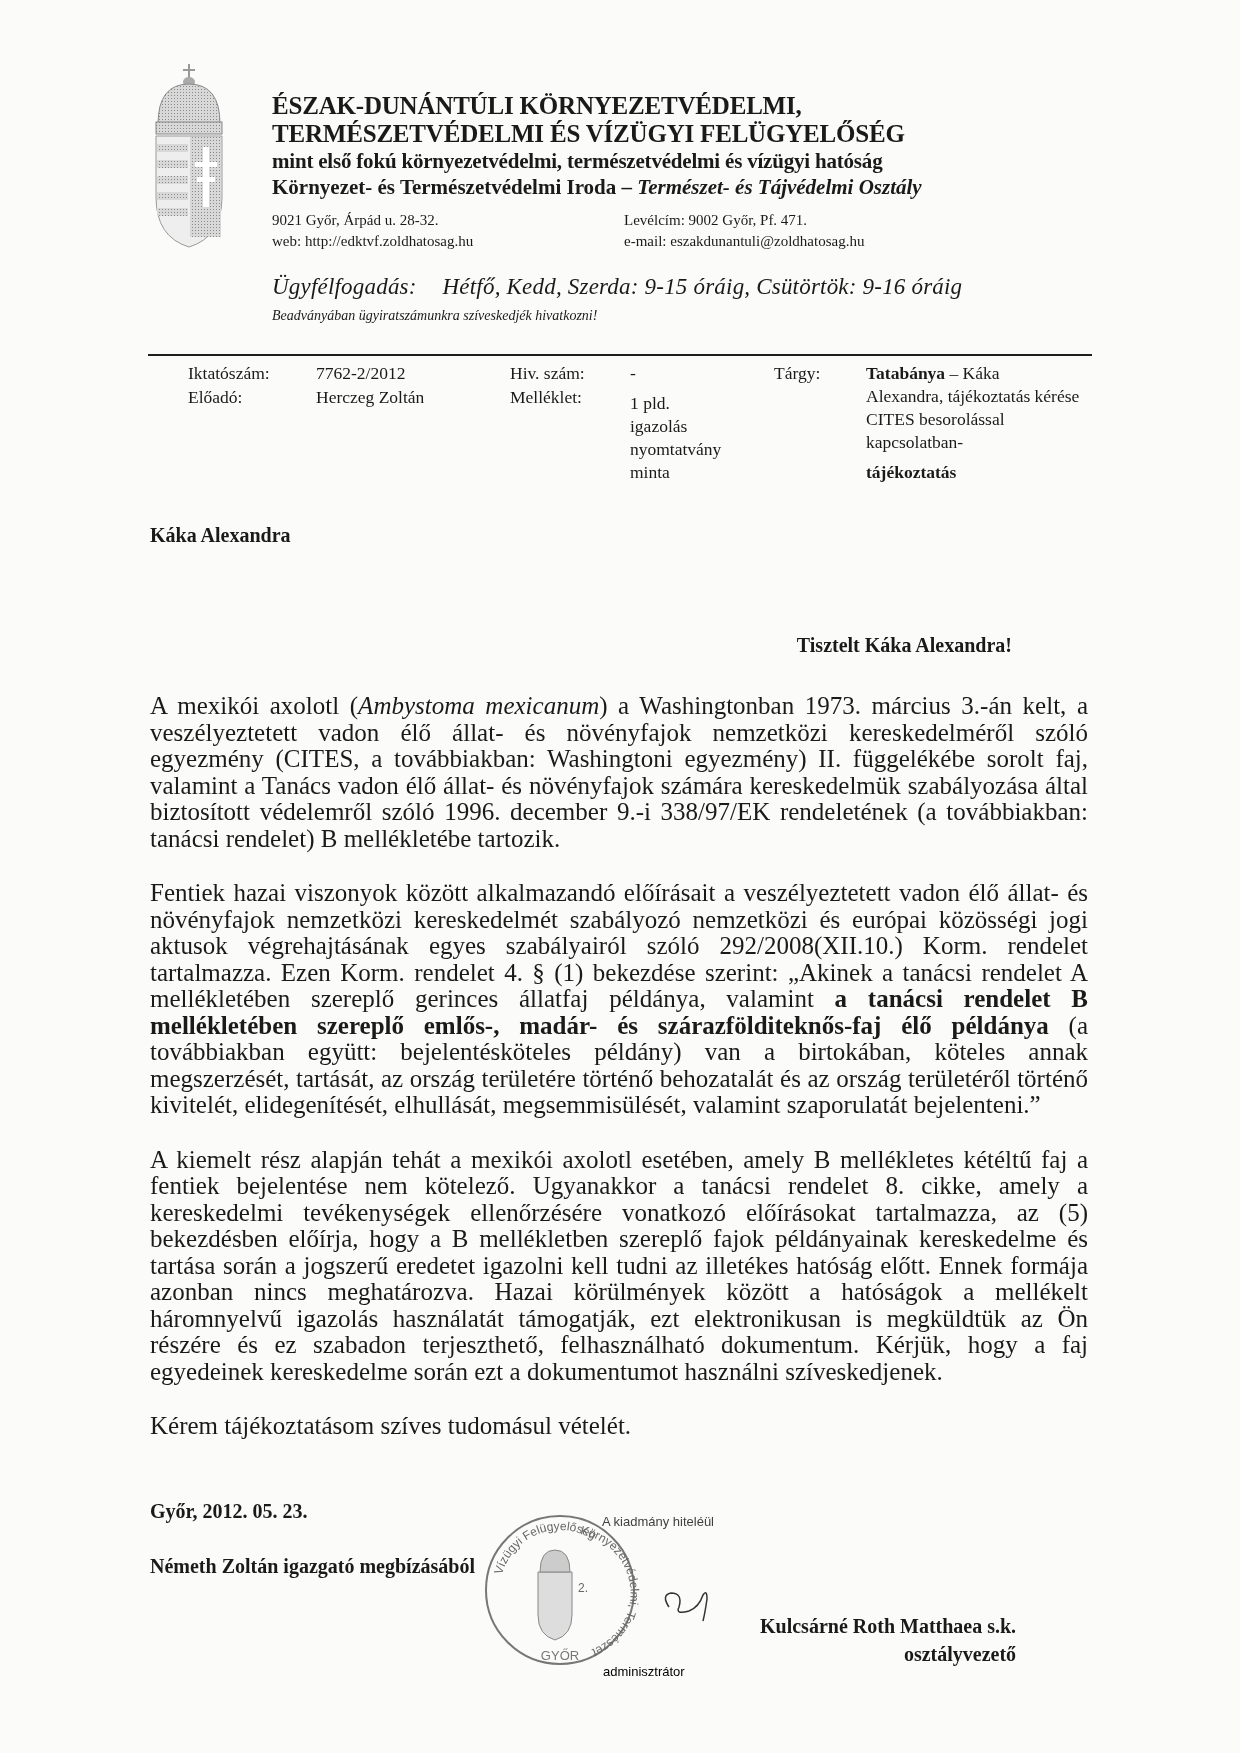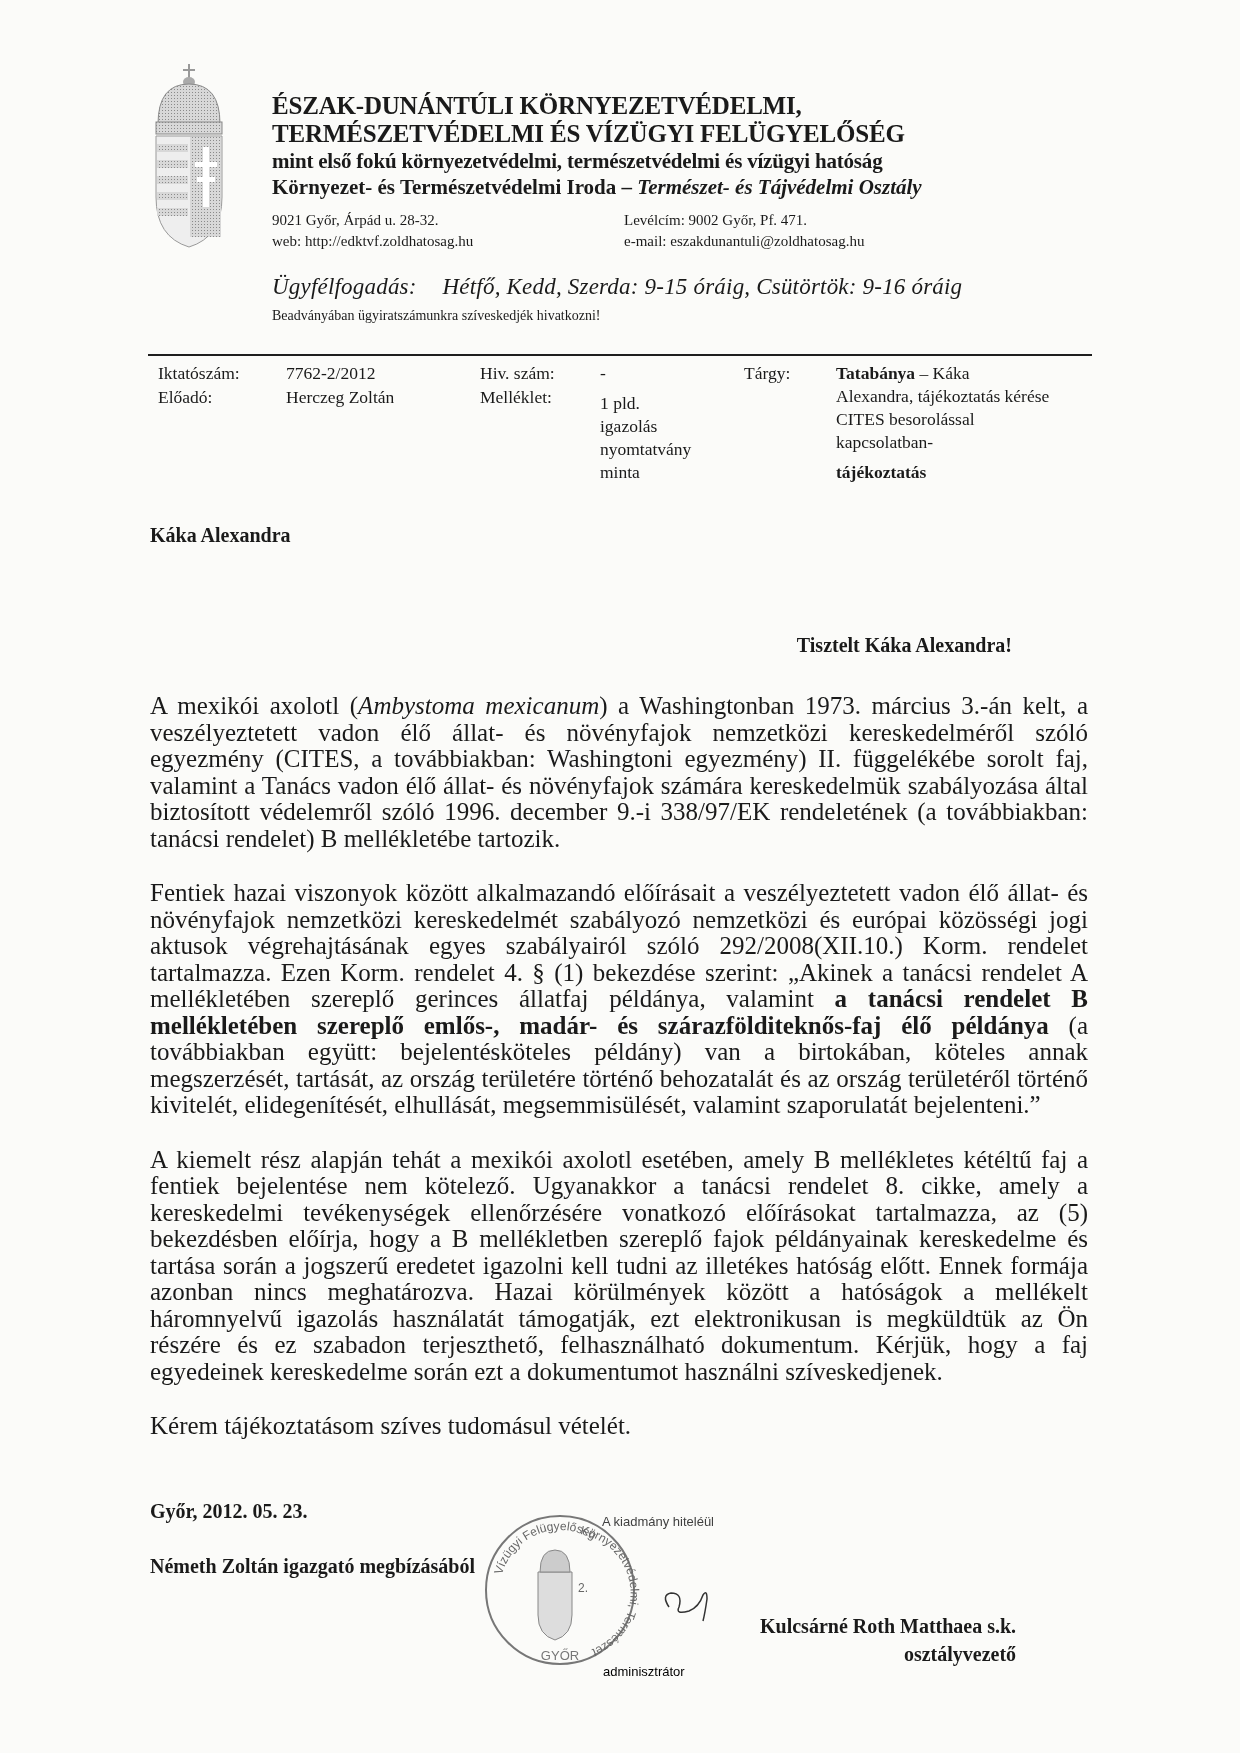--- a/index.html
+++ b/index.html
@@ -12,24 +12,24 @@
   .hdr { position: absolute; left: 272px; top: 92px; width: 800px; }
   .hdr .t1 { font-weight: bold; font-size: 25px; line-height: 28px; letter-spacing: -0.2px; }
   .hdr .t2 { font-weight: bold; font-size: 21px; line-height: 26px; letter-spacing: -0.2px; }
   .hdr .t3 { font-weight: bold; font-size: 21px; line-height: 26px; }
   .hdr .t3 i { font-style: italic; }
   .contact { position: absolute; left: 272px; top: 210px; width: 780px; font-size: 15px; line-height: 21px; }
   .contact .row { display: flex; }
   .contact .c1 { width: 352px; }
   .hours { position: absolute; left: 272px; top: 274px; font-size: 23px; font-style: italic; letter-spacing: 0.2px; }
   .hours .lbl { margin-right: 20px; }
-  .note { position: absolute; left: 272px; top: 308px; font-size: 14px; }
+  .note { position: absolute; left: 272px; top: 308px; font-size: 14px; font-style: italic; }
   .rule { position: absolute; left: 148px; top: 354px; width: 944px; height: 2px; background: #1e1e1e; }
   .meta { position: absolute; left: 158px; top: 362px; font-size: 17.5px; line-height: 23px; }
-  .meta .cell { position: absolute; white-space: nowrap; }
+  .meta .cell { position: absolute; white-space: nowrap; margin-left: 30px; }
   .recipient { position: absolute; left: 150px; top: 524px; font-size: 20px; font-weight: bold; }
   .salutation { position: absolute; left: 0; width: 1012px; top: 634px; text-align: right; font-size: 20px; font-weight: bold; }
   .body { position: absolute; left: 150px; top: 693px; width: 938px; font-size: 25px; line-height: 26.5px; text-align: justify; }
   .body p { margin: 0 0 28px 0; }
   .date { position: absolute; left: 150px; top: 1500px; font-size: 20px; font-weight: bold; }
   .signer1 { position: absolute; left: 150px; top: 1555px; font-size: 20px; font-weight: bold; }
   .signer2 { position: absolute; left: 760px; top: 1612px; font-size: 20px; font-weight: bold; text-align: right; line-height: 28px; }
   .stamp { position: absolute; left: 480px; top: 1510px; width: 160px; height: 160px; }
   .stamp-note { position: absolute; left: 602px; top: 1514px; font-family: "Liberation Sans", sans-serif; font-size: 13px; color: #404040; }
   .stamp-admin { position: absolute; left: 603px; top: 1664px; font-family: Liberation Sans, sans-serif; font-size: 13px; color: #000000; }

